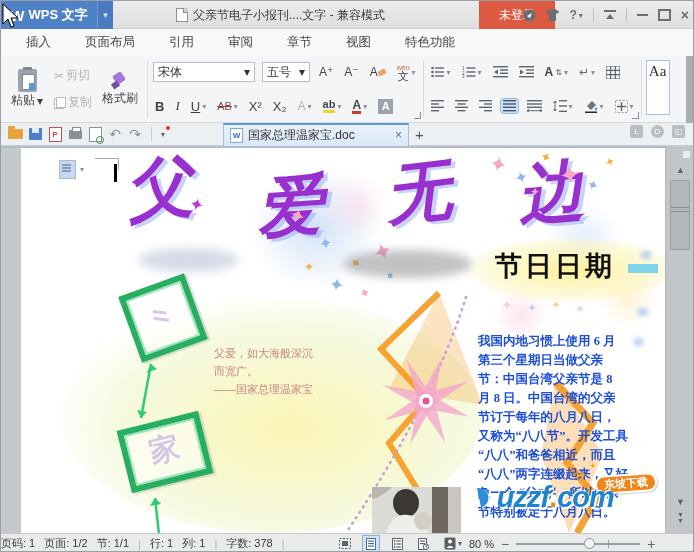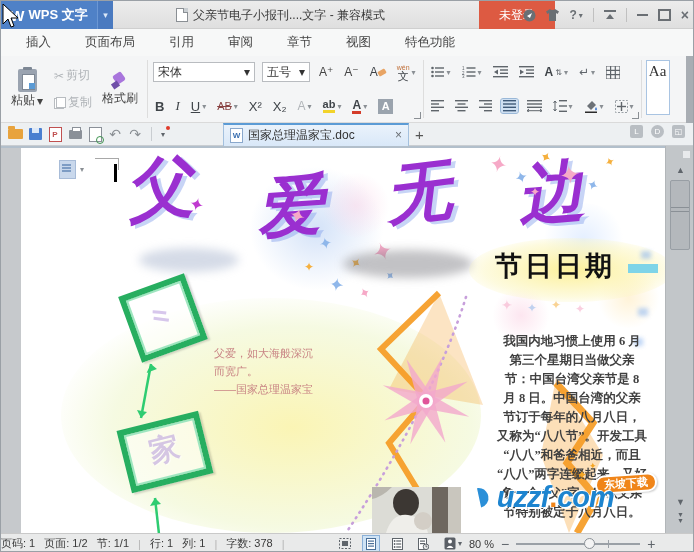--- a/index.html
+++ b/index.html
@@ -95,21 +95,21 @@
   .glow{position:absolute;border-radius:50%;}
   .wa{position:absolute;font-weight:bold;font-style:italic;color:#9a2fd0;text-shadow:4px 3px 0 rgba(130,160,235,0.45);font-size:66px;font-family:"Liberation Serif","DejaVu Serif",serif;}
   .star{position:absolute;line-height:1;}
   .blob{position:absolute;border-radius:50%;filter:blur(5px);}
   .headline{position:absolute;font-size:27px;font-weight:bold;color:#111;letter-spacing:3px;font-family:"Liberation Serif","DejaVu Serif",serif;}
   .cyandash{position:absolute;background:#7ed4e8;}
   .bluedot{position:absolute;background:#8ab4ee;filter:blur(2px);opacity:.55;}
   .gframe{position:absolute;border:6px solid #27ae60;box-shadow:inset 0 0 0 2px #9fe6c0, 2px 2px 2px rgba(0,0,0,.15);background:rgba(255,255,255,.5);}
   .gframe .inner-char{position:absolute;left:50%;top:50%;transform:translate(-50%,-55%);font-size:30px;color:#b79ade;opacity:.55;font-weight:bold;text-shadow:1px 1px 0 #fff;}
   .quote{position:absolute;font-size:11px;line-height:18px;color:#c98585;}
-  .column{position:absolute;width:188px;font-size:12.5px;font-weight:bold;color:#404040;line-height:19px;font-family:"Liberation Serif","DejaVu Serif",serif;text-align:center;}
+  .column{position:absolute;width:188px;font-size:12.5px;font-weight:bold;color:#1d4ed8;line-height:19px;font-family:"Liberation Serif","DejaVu Serif",serif;}
   .petal{position:absolute;left:50%;top:50%;width:16px;height:92px;background:rgba(243,168,204,.8);clip-path:polygon(50% 0,100% 50%,50% 100%,0 50%);}
   .paste-float{position:absolute;display:flex;align-items:center;gap:4px;}
   .pf-ic{width:15px;height:17px;background:#c9d8ec;border:1px solid #a8bcd8;position:relative;}
   .pf-ic i{position:absolute;left:2px;top:3px;width:9px;height:1.5px;background:#7d9cc4;box-shadow:0 3px 0 #7d9cc4,0 6px 0 #7d9cc4;}
   .corner-mark{position:absolute;border-top:1px solid #a8a8a8;border-right:1px solid #a8a8a8;}
   .caret{position:absolute;background:#000;}
 
   
   .wm{position:absolute;z-index:50;display:flex;align-items:flex-end;}
   .wm-swoosh{font-size:46px;color:#2a8fd8;font-weight:bold;line-height:36px;transform:rotate(-12deg);text-shadow:1px 1px 0 #fff;}

